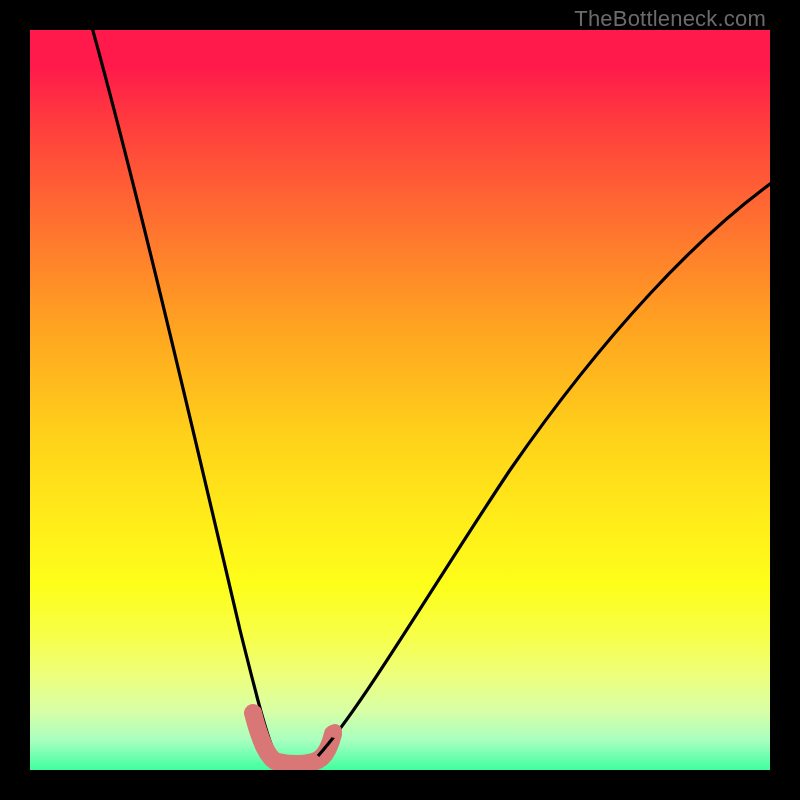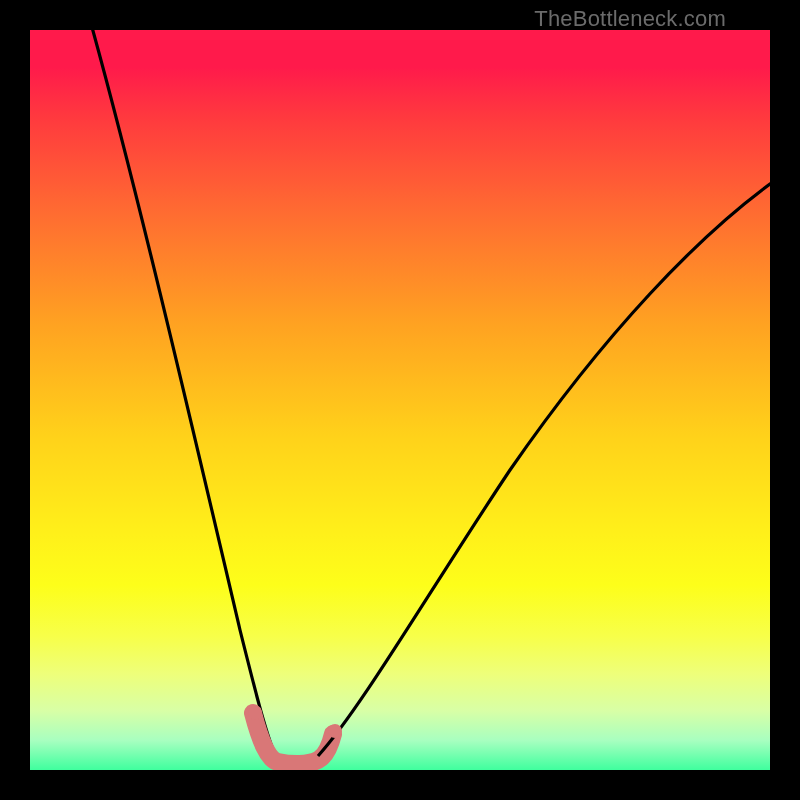--- a/index.html
+++ b/index.html
@@ -9,20 +9,21 @@
     height: 800px;
     background: #000;
     overflow: hidden;
     font-family: Arial, Helvetica, sans-serif;
   }
   .frame {
     position: absolute;
     left: 0; top: 0;
     width: 736px; height: 800px;
     background: #000;
+    padding-left: 40px;
   }
   .plot {
     position: absolute;
     left: 30px;
     top: 30px;
     width: 740px;
     height: 740px;
     overflow: hidden;
   }
   .gradient {

